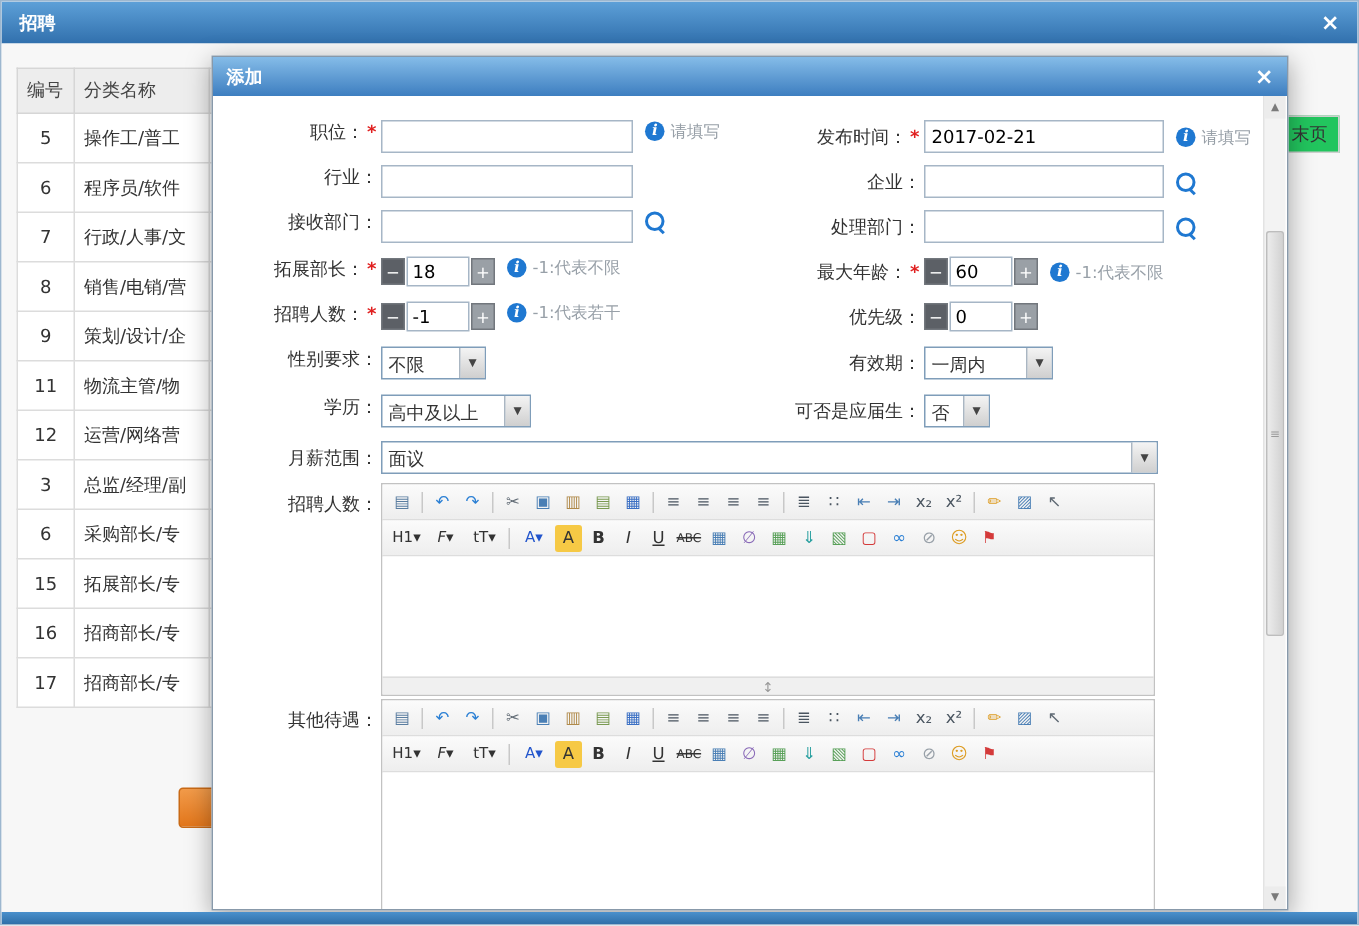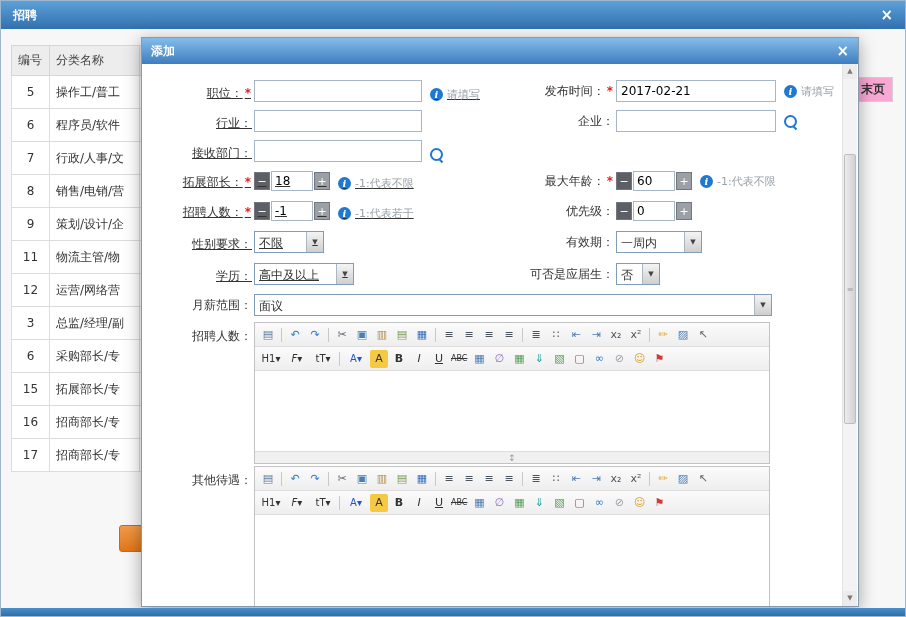--- a/index.html
+++ b/index.html
@@ -19,40 +19,40 @@
   
   .cat-table { position:absolute; left:10px; top:16px; border-collapse:collapse; background:#fff; }
   .cat-table th { background:#ededed; border:1px solid #d6d6d6; height:30px; font-weight:normal;
                   color:#444; text-align:left; padding-left:6px; }
   .cat-table td { border:1px solid #dcdcdc; height:33px; background:#fff; }
   .cat-table td.id { width:38px; text-align:center; color:#333; }
   .cat-table td.nm { width:90px; padding-left:6px; white-space:nowrap; overflow:hidden; }
   .cat-table th.op, .cat-table td.op { width:58px; padding-left:6px; }
   .edit-pencil { color:#e6a23c; font-size:13px; cursor:pointer; }
 
-  .lastpage { position:absolute; right:12px; top:48px; background:#f9a8d4; border:1px solid #cfcfcf;
-              padding:3px 7px; color:#333; cursor:pointer;font-weight:bold; }
+  .lastpage { position:absolute; right:12px; top:48px; background:#22c55e; border:1px solid #cfcfcf;
+              padding:3px 7px; color:#333; cursor:pointer; }
   .orange-btn { position:absolute; left:118px; top:496px; width:66px; height:27px;
                 background:linear-gradient(#f29b4a,#e2761b); border:1px solid #c96a16;
                 border-radius:3px; cursor:pointer; }
 
   
   .dialog { position:absolute; left:140px; top:36px; width:718px; height:570px; background:#fff;
             border:1px solid #8899aa; box-shadow:0 4px 16px rgba(0,0,0,.35); }
   .dialog-titlebar { height:26px; background:linear-gradient(#85bce8,#3d7ec0); display:flex;
                      align-items:center; justify-content:space-between; padding:0 9px;
                      color:#fff; font-weight:bold; }
   .dialog-titlebar .close { cursor:pointer; font-size:15px; font-weight:bold; line-height:1; }
   .dialog-body { position:absolute; top:26px; left:0; right:0; bottom:0; background:#fff;
                  overflow:hidden; padding:12px 24px 0 8px; }
 
   
   .frow { display:flex; align-items:center; height:30px; }
   .frow.tall { height:32px; }
-  .frow .cl { width:348px; flex:none; display:flex; align-items:flex-end;text-decoration:underline; }
+  .frow .cl { width:348px; flex:none; display:flex; align-items:flex-start; }
   .frow .cr { flex:1; display:flex; align-items:center; }
   .flabel { width:104px; flex:none; text-align:right; white-space:nowrap; color:#333; }
   .cr .flabel { width:118px; }
   .req { color:#e02020; font-weight:bold; margin:0 3px 0 2px; }
   .req:empty { margin:0 2px 0 0; }
 
   .ti { height:22px; border:1px solid #a6b6c6; padding:0 4px; font-size:12px; width:168px;
         font-family:inherit; background:#fff; }
   .ti.w160 { width:160px; }
 
@@ -242,20 +242,25 @@
           <label class="flabel"><span>企业：</span><span class="req"></span></label>
           <input class="ti w160" type="text" value="" style="">
           <span class="mag"></span>
         </div>
       </div>
 
       <div class="frow">
         <div class="cl">
           <label class="flabel"><span>接收部门：</span><span class="req"></span></label>
           <input class="ti" type="text" value="" style="">
+          <span class="mag"></span>
+        </div>
+        <div class="cr">
+          <label class="flabel"><span>处理部门：</span><span class="req"></span></label>
+          <input class="ti w160" type="text" value="" style="">
           <span class="mag"></span>
         </div>
       </div>
 
       <div class="frow">
         <div class="cl">
           <label class="flabel"><span>拓展部长：</span><span class="req">*</span></label>
           <span class="spin">
             <button class="spin-btn spin-minus">−</button>
             <input class="spin-input" value="18" style="">

